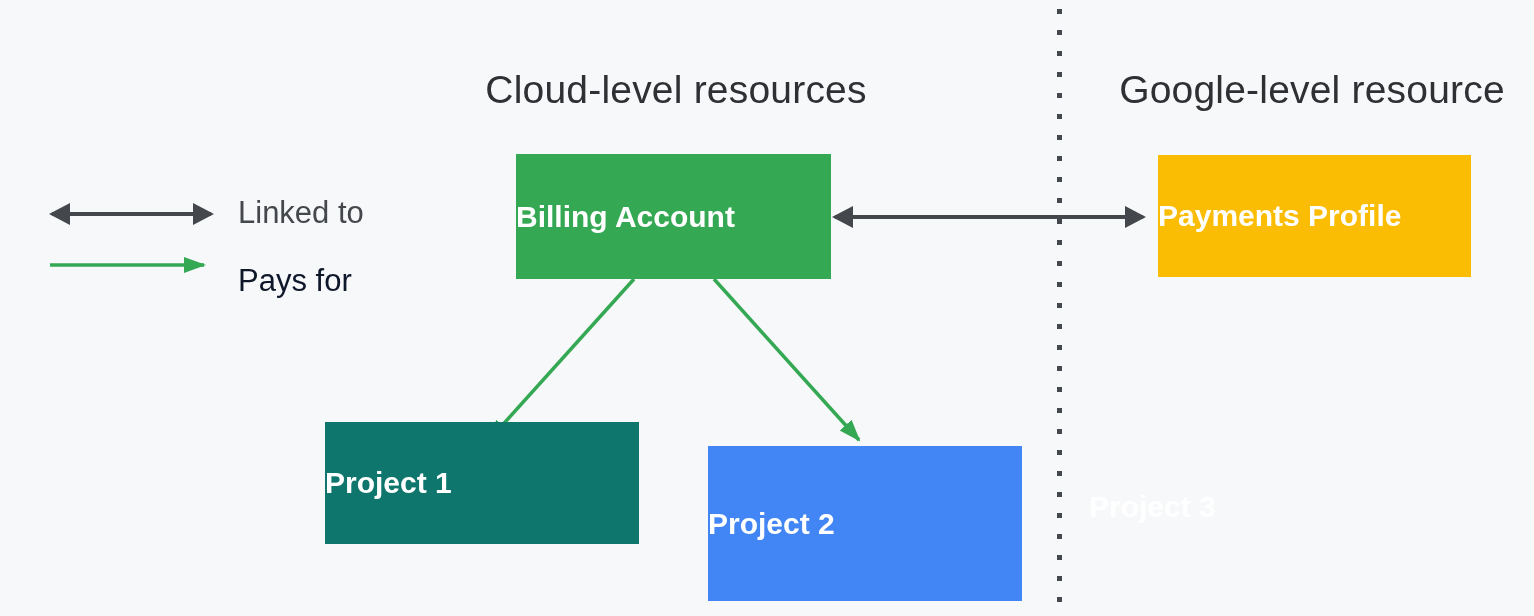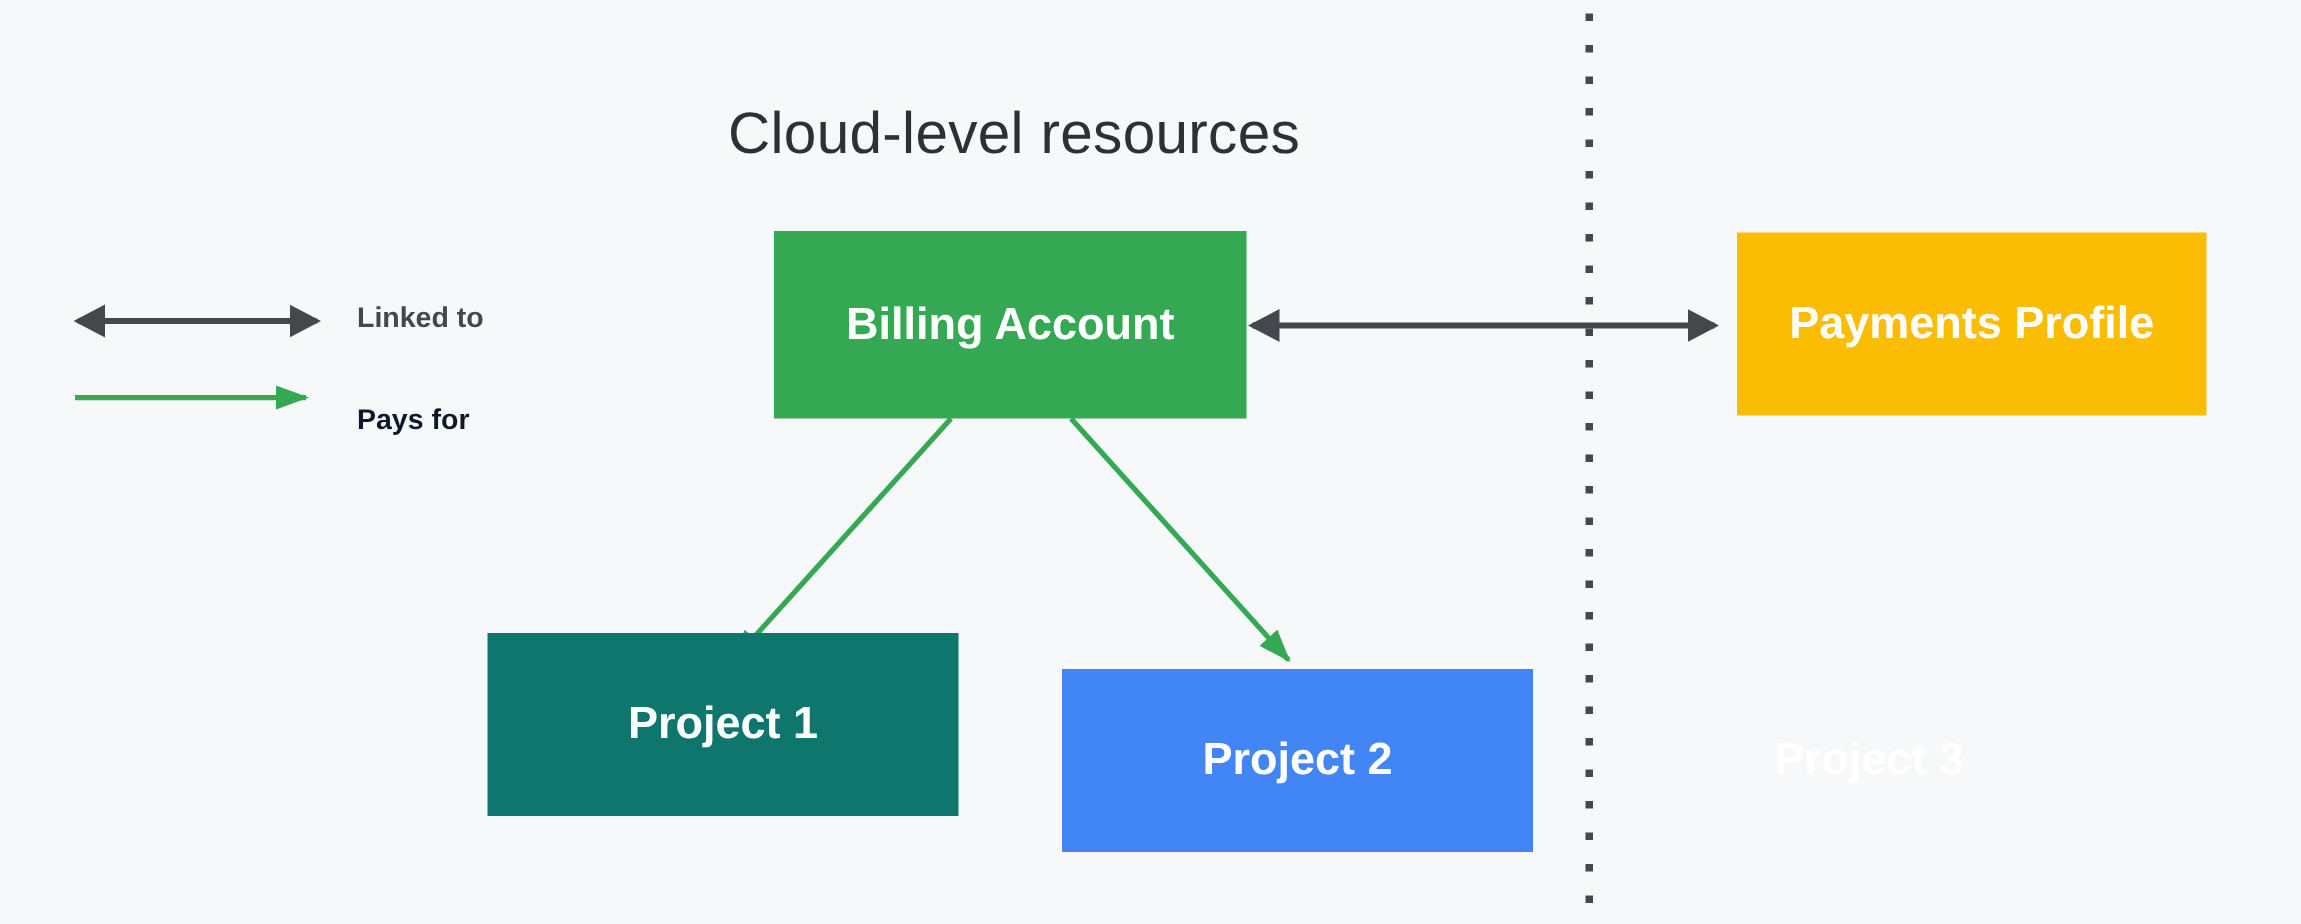--- a/index.html
+++ b/index.html
@@ -14,45 +14,46 @@
     top:68px;
     transform:translateX(-50%);
     font-size:39px;
     font-weight:400;
     letter-spacing:0.2px;
     white-space:nowrap;
   }
   .legend-label{
     position:absolute;
     left:238px;
-    font-size:19px;
-    font-weight:700;
+    font-size:31px;
+    font-weight:400;
     line-height:34px;
     white-space:nowrap;
     text-align:right;
   }
   .node{
     position:absolute;
     display:flex;
     align-items:center;
-    justify-content:center;
+    justify-content:flex-start;
     font-size:30px;
     font-weight:700;
     white-space:nowrap;
   }
   .node span{color:#FFFFFF;}
   .ghost{background:transparent;}
   svg.connectors{position:absolute;left:0;top:0;}
 </style>
 </head>
 <body>
 
 <div class="stage" style="background: rgb(247, 248, 249);">
 
   <div class="heading" style="left: 676px; color: rgb(46, 48, 51);">Cloud-level resources</div>
+  <div class="heading" style="left: 1312px; color: rgb(46, 48, 51);">Google-level resource</div>
 
   <div class="legend-label" style="top: 196px; color: rgb(68, 71, 75);">Linked to</div>
   <div class="legend-label" style="top: 264px; color: #0f172a;">Pays for</div>
 
   <svg class="connectors" width="1534" height="616" viewBox="0 0 1534 616">
     <defs>
       <marker id="headInk" markerUnits="userSpaceOnUse" markerWidth="21" markerHeight="23" refX="18" refY="11" orient="auto-start-reverse">
         <path d="M0,0 L21,11 L0,22 Z" fill="#44474B"></path>
       </marker>
       <marker id="headGreen" markerUnits="userSpaceOnUse" markerWidth="23" markerHeight="17" refX="20" refY="8" orient="auto-start-reverse">
@@ -77,21 +78,21 @@
   </div>
 
   <div class="node" style="left: 1146px; top: 155px; width: 313px; height: 122px; background: rgb(251, 188, 4); margin-left: 12px;">
     <span>Payments Profile</span>
   </div>
 
   <div class="node" style="left: 325px; top: 422px; width: 314px; height: 122px; background: #0f766e;">
     <span>Project 1</span>
   </div>
 
-  <div class="node" style="left: 708px; top: 446px; width: 314px; height: 122px; background: rgb(66, 133, 244);">
+  <div class="node" style="left: 708px; top: 446px; width: 314px; height: 155px; background: rgb(66, 133, 244);">
     <span>Project 2</span>
   </div>
 
   <div class="node ghost" style="left:1089px;top:446px;width:314px;height:122px;">
     <span>Project 3</span>
   </div>
 
 </div>
 
 </body></html>

